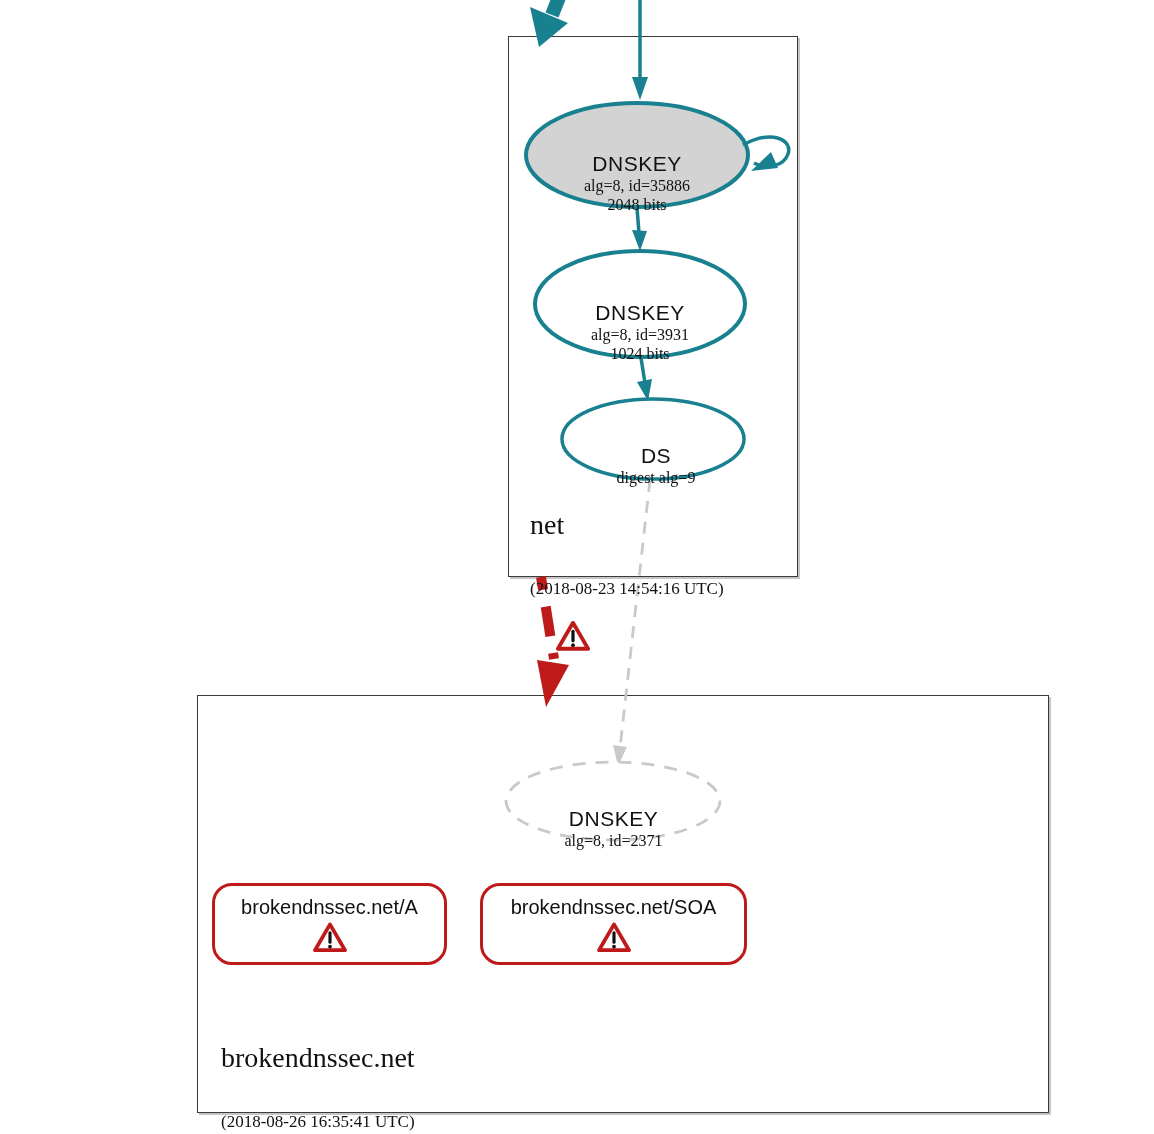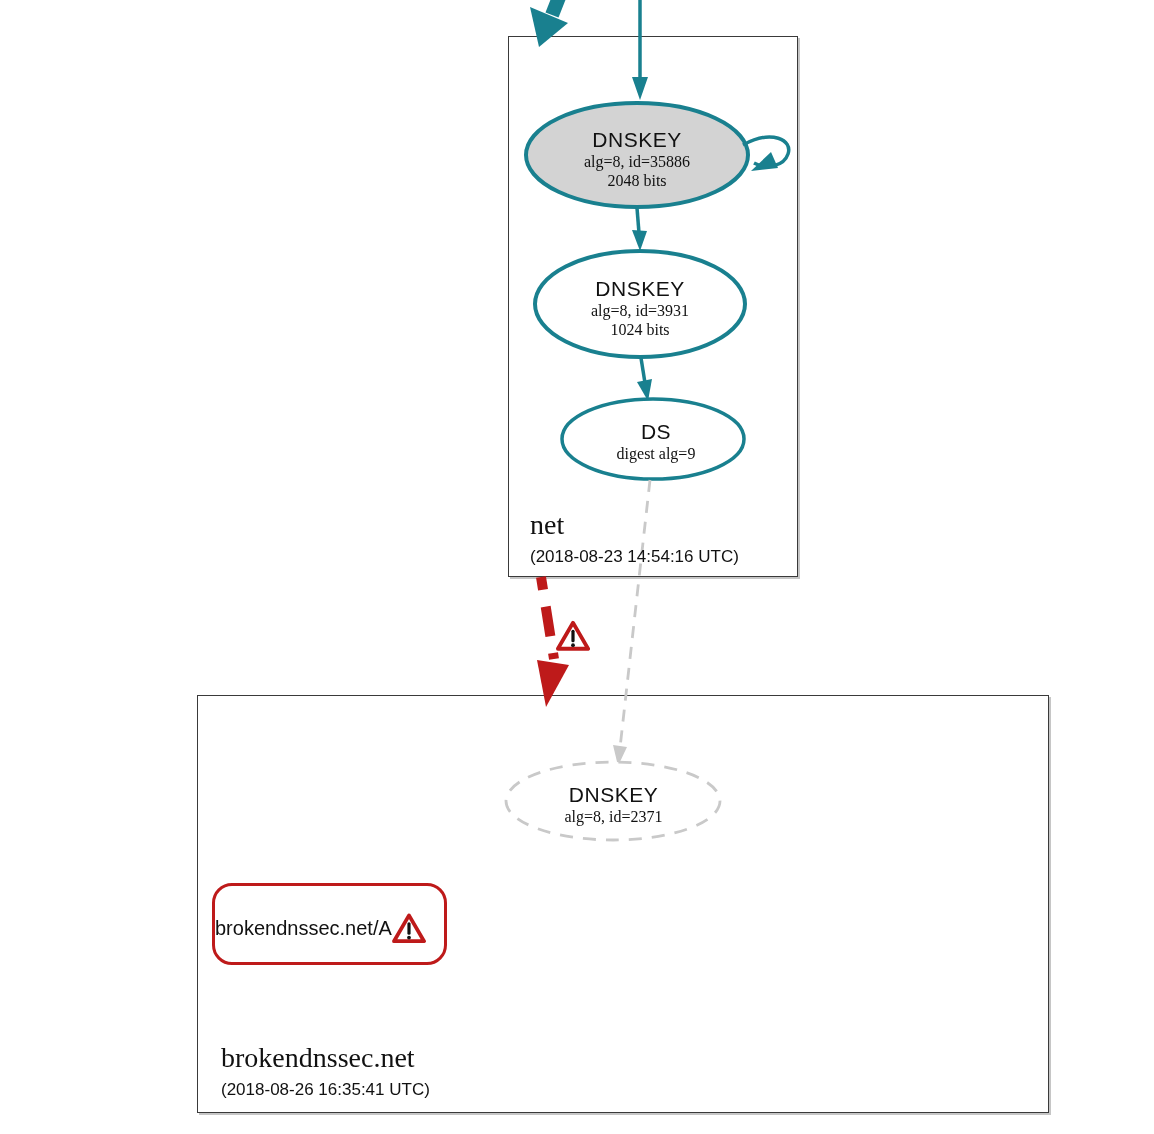--- a/index.html
+++ b/index.html
@@ -16,30 +16,30 @@
   #stage{
     position:relative;width:1154px;height:1134px;background:#ffffff;overflow:hidden;
     font-family:"Liberation Sans",sans-serif;color:var(--ink);
   }
   .zone-box{
     position:absolute;border:1px solid var(--zone-border);
     box-shadow:2px 2px 0 #c6c6c6;background:transparent;
   }
   #edges{position:absolute;left:0;top:0;pointer-events:none;}
   .node-text{position:absolute;text-align:center;}
-  .node-title{font-family:"Liberation Sans",sans-serif;font-size:21px;line-height:24px;letter-spacing:.5px;}
+  .node-title{font-family:"Liberation Sans",sans-serif;font-size:21px;line-height:24px;letter-spacing:.5px;margin-top:24px;}
   .node-sub{font-family:"Liberation Serif",serif;font-size:16px;line-height:19px;}
   .rrset{
     position:absolute;height:82px;border:3px solid var(--red);border-radius:20px;
-    display:flex;align-items:center;padding-top:8px;background:#ffffff;
+    display:flex;flex-direction:column;align-items:center;padding-top:8px;background:#ffffff;
   }
   .rrset-label{font-family:"Liberation Sans",sans-serif;font-size:20px;line-height:27px;}
   .warn-svg{width:34px;height:31px;margin-top:1px;display:block;}
   .zone-name{position:absolute;font-family:"Liberation Serif",serif;font-size:28px;line-height:24px;}
-  .zone-ts{position:absolute;font-family:Liberation Sans, sans-serif;font-size:17px;line-height:20px;}
+  .zone-ts{position:absolute;font-family:Liberation Serif, serif;font-size:17px;line-height:20px;margin-top:32px;}
   .float-warn{position:absolute;width:34px;height:32px;}
 </style>
 </head>
 <body>
 
 <div id="stage">
 
   <div class="zone-box" style="left:508px;top:36px;width:290px;height:541px;"></div>
   <div class="zone-box" style="left:197px;top:695px;width:852px;height:418px;"></div>
 
@@ -122,20 +122,26 @@
     <div class="node-sub">alg=8, id=2371</div>
   </div>
 
   <div class="rrset" style="left:212px;top:883px;width:235px;">
     <div class="rrset-label">brokendnssec.net/A</div>
     <svg class="warn-svg" viewBox="0 0 36 33">
         <use href="#warn"></use>
       </svg>
   </div>
 
+  <div class="rrset" style="left:480px;top:883px;width:267px;">
+    <div class="rrset-label">brokendnssec.net/SOA</div>
+    <svg class="warn-svg" viewBox="0 0 36 33">
+        <use href="#warn"></use>
+      </svg>
+  </div>
 
 
   <div class="zone-name" style="left:530px;top:513px;">net</div>
   <div class="zone-ts" style="left:530px;top:547px;">(2018-08-23 14:54:16 UTC)</div>
 
   <div class="zone-name" style="left:221px;top:1046px;">brokendnssec.net</div>
   <div class="zone-ts" style="left:221px;top:1080px;">(2018-08-26 16:35:41 UTC)</div>
 
 </div>
 

